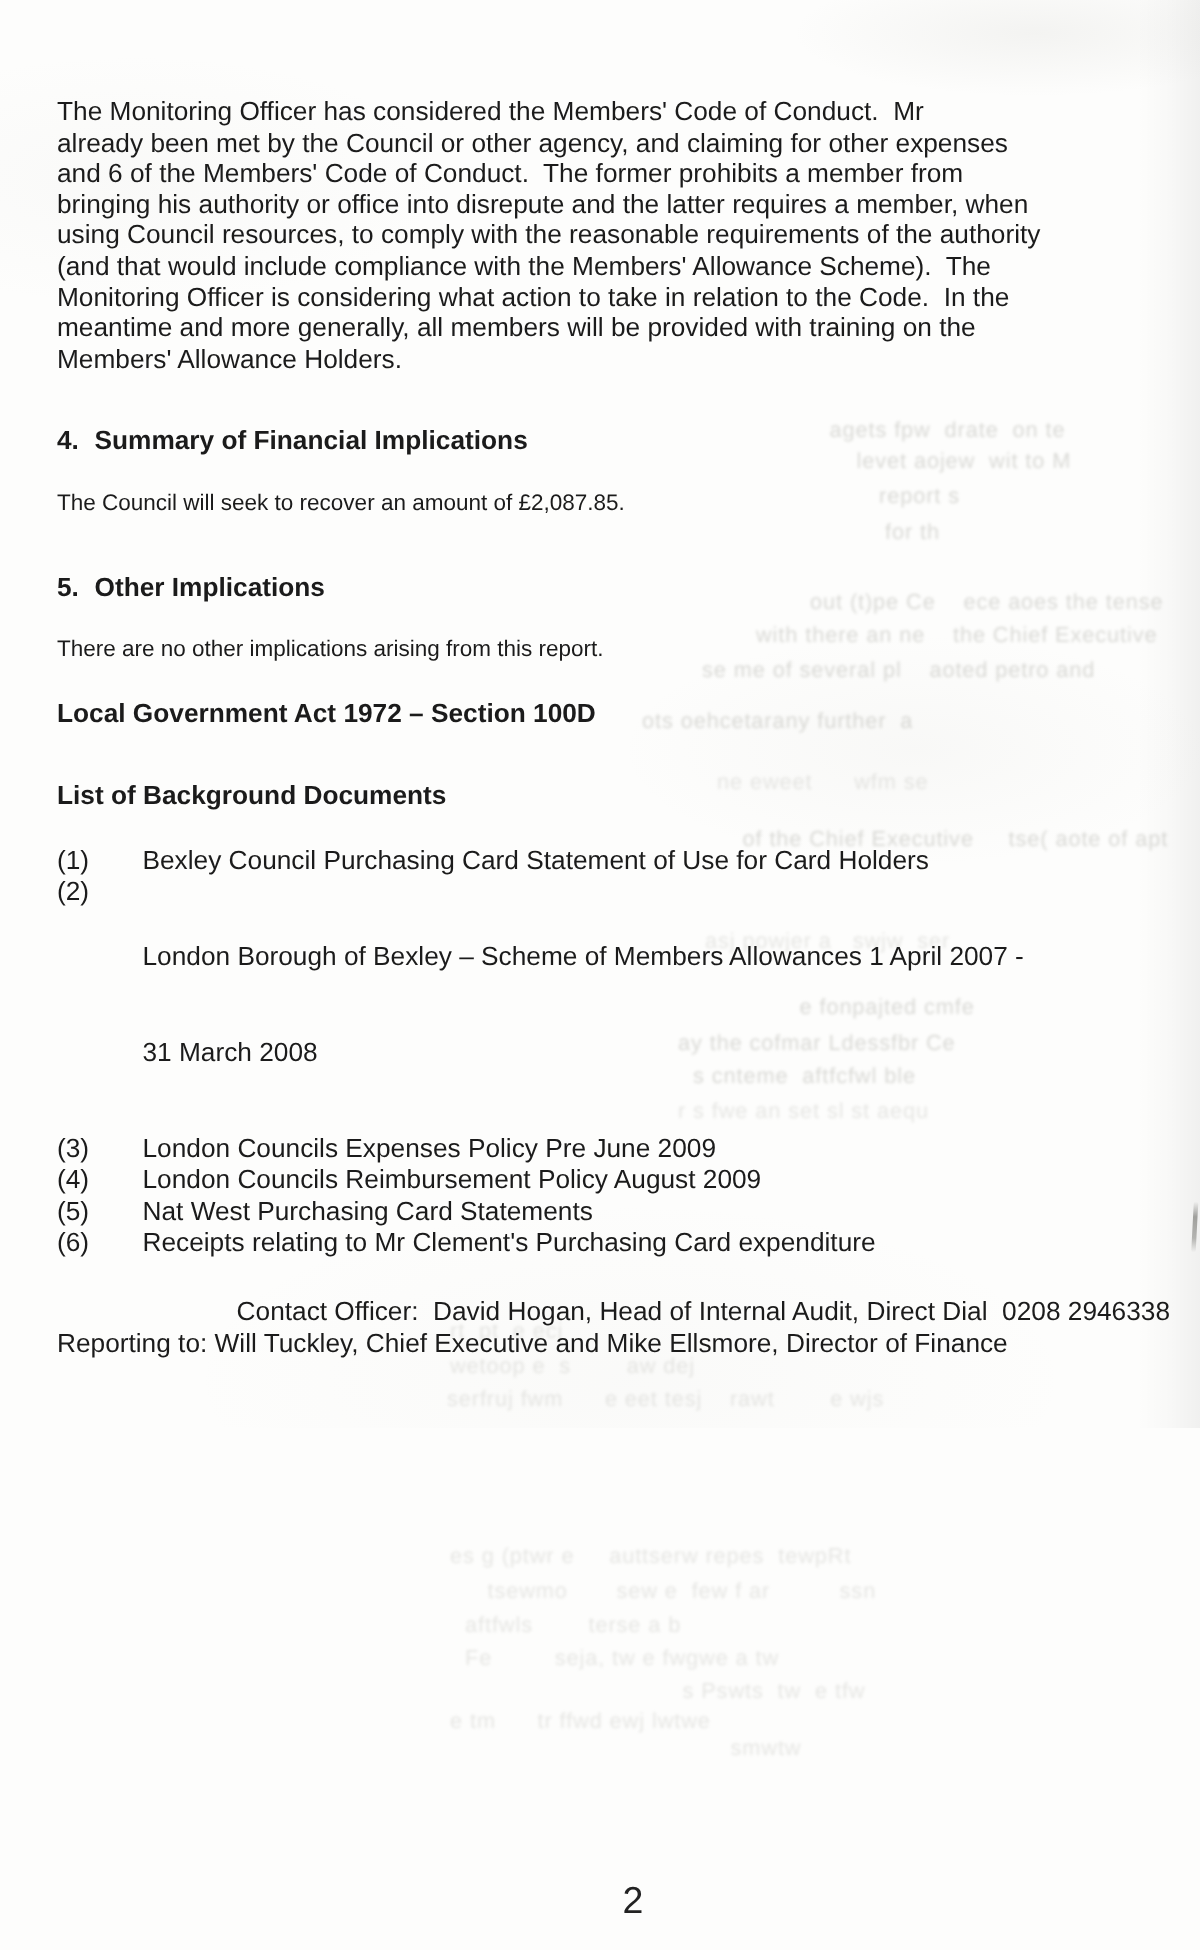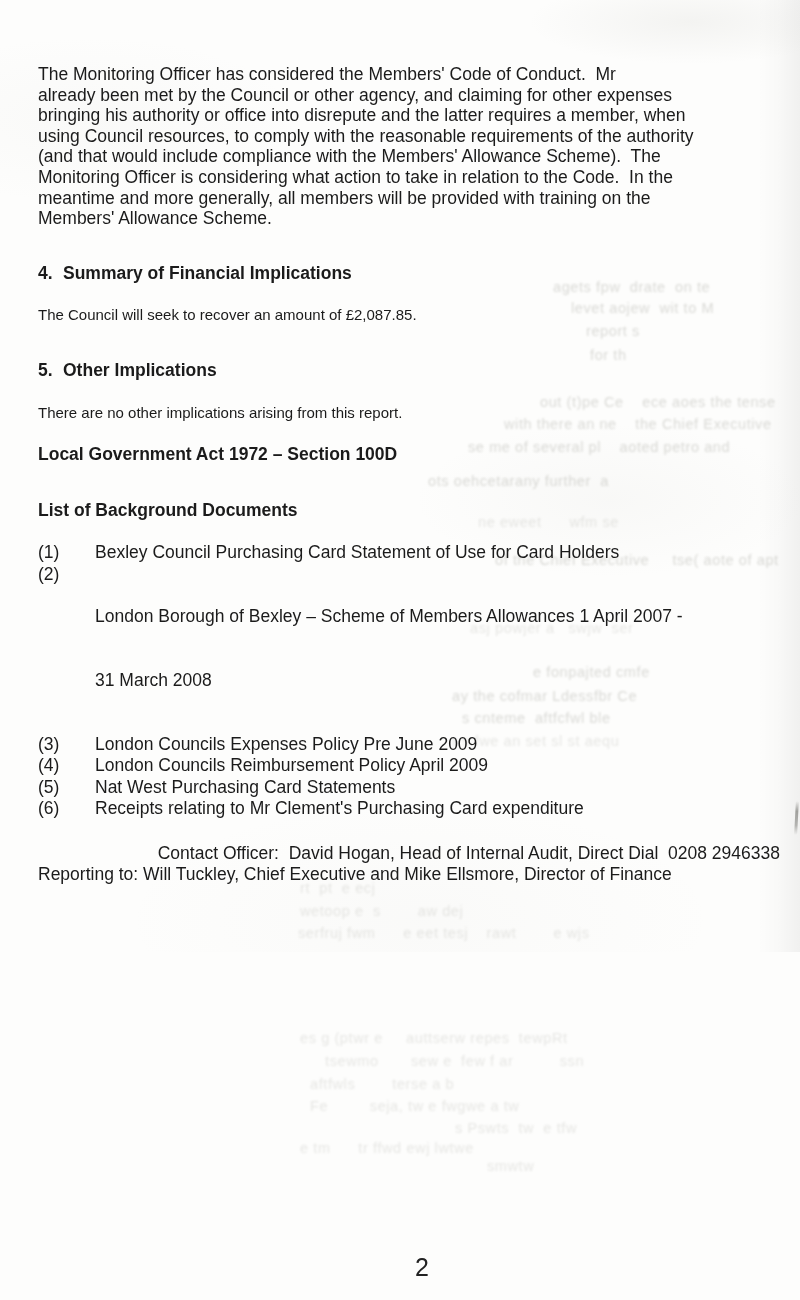--- a/index.html
+++ b/index.html
@@ -54,26 +54,27 @@
 </head>
 <body>
 
 <div class="page">
 
   <div class="content">
 
     <div class="para">
       <div class="pline">The Monitoring Officer has considered the Members' Code of Conduct.  Mr</div>
       <div class="pline">already been met by the Council or other agency, and claiming for other expenses</div>
+      <div class="pline">and 6 of the Members' Code of Conduct.  The former prohibits a member from</div>
       <div class="pline">bringing his authority or office into disrepute and the latter requires a member, when</div>
       <div class="pline">using Council resources, to comply with the reasonable requirements of the authority</div>
       <div class="pline">(and that would include compliance with the Members' Allowance Scheme).  The</div>
       <div class="pline">Monitoring Officer is considering what action to take in relation to the Code.  In the</div>
       <div class="pline">meantime and more generally, all members will be provided with training on the</div>
-      <div class="pline">Members' Allowance Scheme.</div>
+      <div class="pline">Members' Allowance Holders.</div>
     </div>
 
     <div class="h2row">
       <span class="hnum">4.</span>
       <span>Summary of Financial Implications</span>
     </div>
     <div class="body1">The Council will seek to recover an amount of £2,087.85.</div>
 
     <div class="h2row">
       <span class="hnum">5.</span>
@@ -95,21 +96,21 @@
           <div>London Borough of Bexley – Scheme of Members Allowances 1 April 2007 -</div>
           <div>31 March 2008</div>
         </div>
       </div>
       <div class="li">
         <span class="n">(3)</span>
         <div class="t"><div>London Councils Expenses Policy Pre June 2009</div></div>
       </div>
       <div class="li">
         <span class="n">(4)</span>
-        <div class="t"><div>London Councils Reimbursement Policy April 2009</div></div>
+        <div class="t"><div>London Councils Reimbursement Policy August 2009</div></div>
       </div>
       <div class="li">
         <span class="n">(5)</span>
         <div class="t"><div>Nat West Purchasing Card Statements</div></div>
       </div>
       <div class="li">
         <span class="n">(6)</span>
         <div class="t"><div>Receipts relating to Mr Clement's Purchasing Card expenditure</div></div>
       </div>
     </div>

